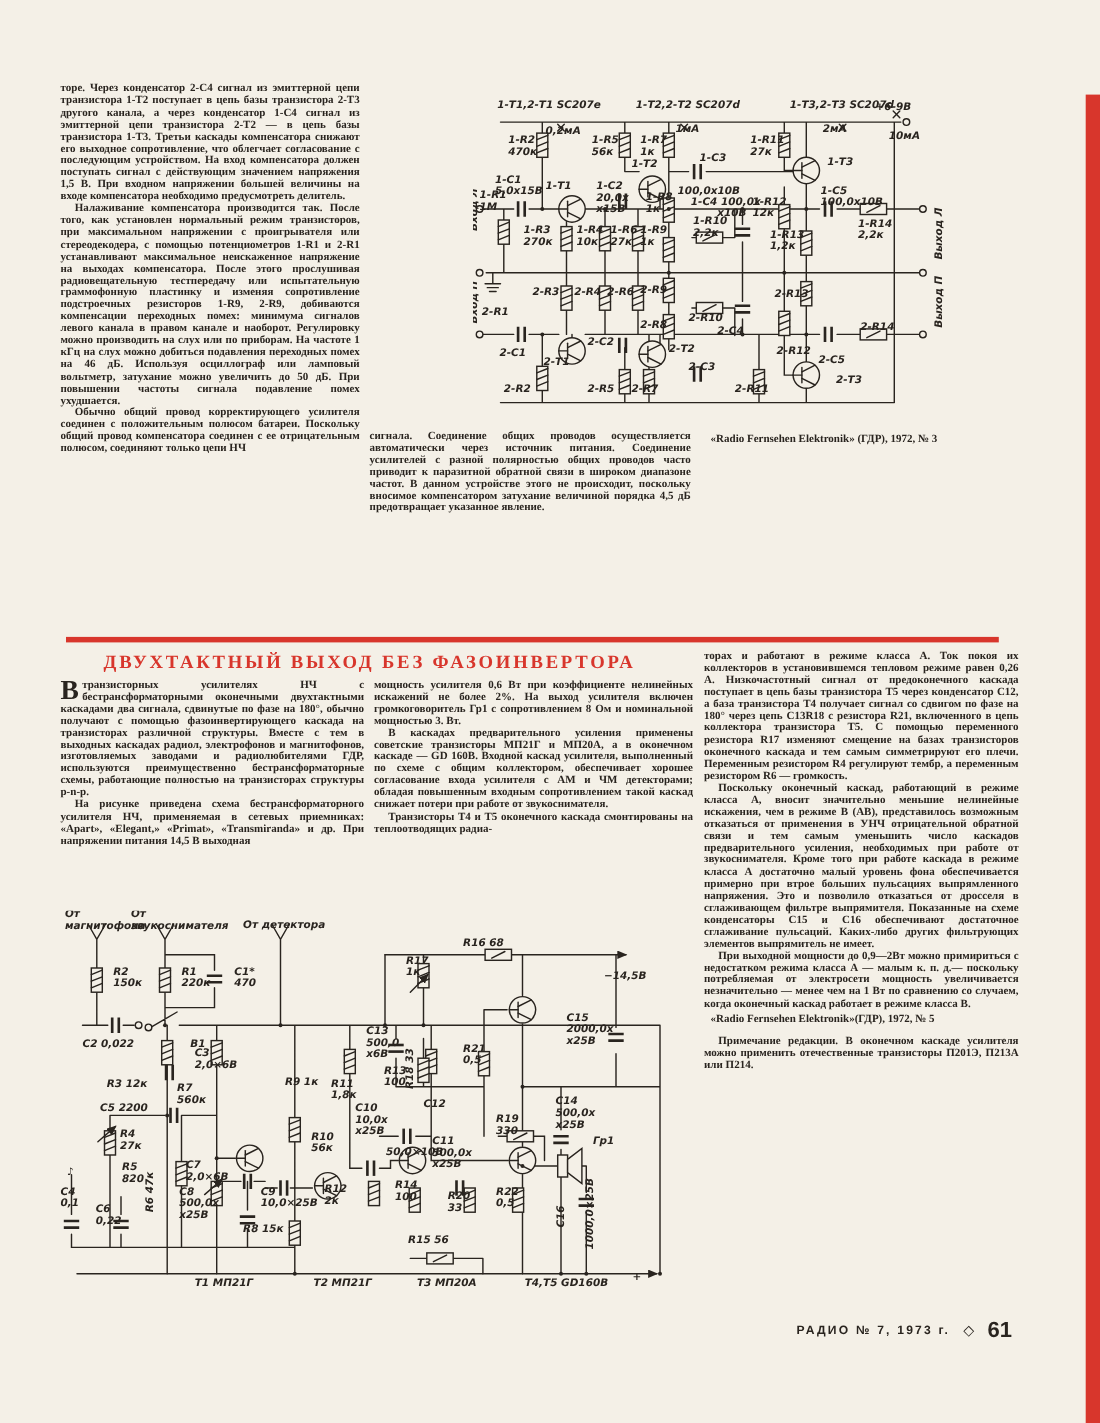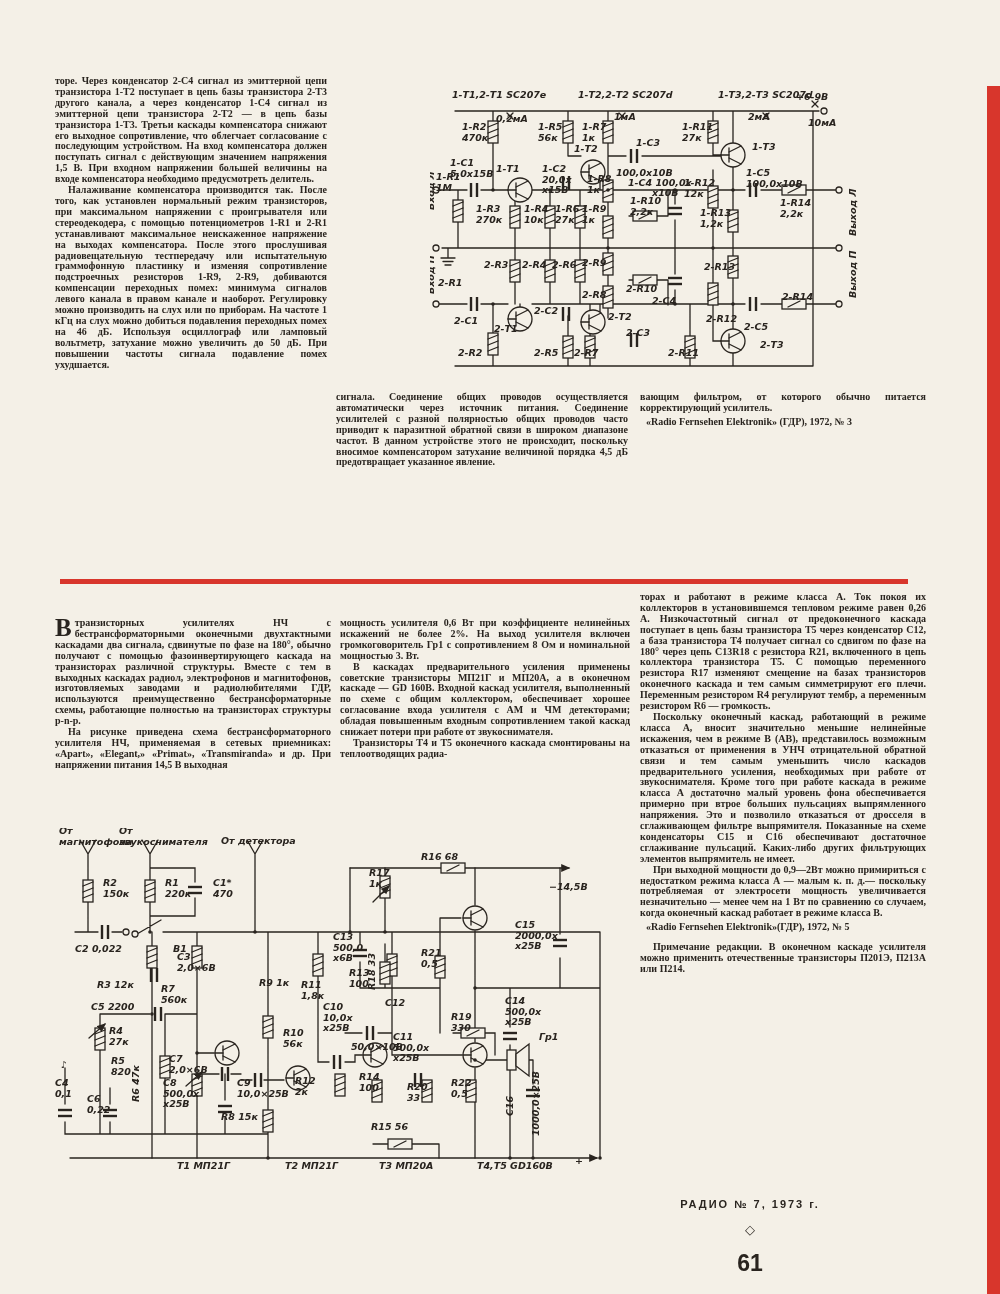--- a/index.html
+++ b/index.html
@@ -19,49 +19,49 @@
   .col p.ref{margin-top:3px;text-indent:6px;}
   .col p.note{margin-top:9px;}
   .dropcap{float:left;font-size:25px;line-height:20px;margin:0 3px 0 0;font-weight:bold;}
   
   .redrule{position:absolute;left:60px;top:579px;width:848px;height:5px;background:var(--red);}
   .a2title{position:absolute;left:60px;top:592px;width:552px;text-align:center;color:var(--red);
            font-family:"Liberation Serif",serif;font-weight:bold;font-size:17px;letter-spacing:2.5px;}
   .redbar{position:absolute;left:987px;top:86px;width:13px;height:1208px;background:var(--red);}
   
   .footer{position:absolute;top:1198px;left:580px;width:340px;display:flex;align-items:center;
-          justify-content:flex-end;gap:12px;color:var(--ink);flex-direction:column;}
+          justify-content:flex-end;gap:12px;color:var(--ink);}
   .journal{font-family:"Liberation Sans",sans-serif;font-weight:bold;font-size:11px;letter-spacing:2px;}
   .diamond{font-size:13px;}
-  .pagenum{font-family:"Liberation Sans",sans-serif;font-weight:bold;font-size:23px;}
+  .pagenum{font-family:"Liberation Sans",sans-serif;font-weight:bold;font-size:20px;}
   
   .schem{position:absolute;}
   .schem .w{stroke:var(--ink);stroke-width:1.3;fill:none;stroke-linecap:round;}
   .schem .cap{stroke:var(--ink);stroke-width:2.4;fill:none;}
   .schem .sym{stroke:var(--ink);stroke-width:1.3;fill:var(--paper);}
   .schem .dot{fill:var(--ink);stroke:none;}
   .schem text.slbl{font-family:"DejaVu Sans",sans-serif;font-style:italic;font-weight:bold;
                    font-size:9.5px;fill:var(--ink);}
 </style>
 </head>
 <body>
 
 <div class="page">
 
   <div class="redbar"></div>
 
   <div class="col" style="left:55px;top:76px;width:272px;">
       <p class="pn">торе. Через конденсатор 2-С4 сигнал из эмиттерной цепи транзистора 1-Т2 поступает в цепь базы транзистора 2-Т3 другого канала, а через конденсатор 1-С4 сигнал из эмиттерной цепи транзистора 2-Т2 — в цепь базы транзистора 1-Т3. Третьи каскады компенсатора снижают его выходное сопротивление, что облегчает согласование с последующим устройством. На вход компенсатора должен поступать сигнал с действующим значением напряжения 1,5 В. При входном напряжении большей величины на входе компенсатора необходимо предусмотреть делитель.</p>
       <p>Налаживание компенсатора производится так. После того, как установлен нормальный режим транзисторов, при максимальном напряжении с проигрывателя или стереодекодера, с помощью потенциометров 1-R1 и 2-R1 устанавливают максимальное неискаженное напряжение на выходах компенсатора. После этого прослушивая радиовещательную тестпередачу или испытательную граммофонную пластинку и изменяя сопротивление подстроечных резисторов 1-R9, 2-R9, добиваются компенсации переходных помех: минимума сигналов левого канала в правом канале и наоборот. Регулировку можно производить на слух или по приборам. На частоте 1 кГц на слух можно добиться подавления переходных помех на 46 дБ. Используя осциллограф или ламповый вольтметр, затухание можно увеличить до 50 дБ. При повышении частоты сигнала подавление помех ухудшается.</p>
+      <p>Обычно общий провод корректирующего усилителя соединен с положительным полюсом батареи. Поскольку общий провод компенсатора соединен с ее отрицательным полюсом, соединяют только цепи НЧ</p>
     </div>
   <div class="col" style="left:336px;top:392px;width:292px;">
       <p class="pn">сигнала. Соединение общих проводов осуществляется автоматически через источник питания. Соединение усилителей с разной полярностью общих проводов часто приводит к паразитной обратной связи в широком диапазоне частот. В данном устройстве этого не происходит, поскольку вносимое компенсатором затухание величиной порядка 4,5 дБ предотвращает указанное явление.</p>
     </div>
   <div class="col" style="left:640px;top:392px;width:286px;">
-      <p class="pn">вающим фильтром, от которого обычно питается корректирующий усилитель.</p>
       <p class="ref">«Radio Fernsehen Elektronik» (ГДР), 1972, № 3</p>
     </div>
 
   <svg class="schem" style="left:430px;top:88px;" width="450" height="305" viewBox="0 0 450 305">
     <defs>
       <g id="rv">
           <rect class="sym" x="-5" y="0" width="10" height="22"></rect>
         <line class="w" x1="-5" y1="6" x2="5" y2="2"></line>
           <line class="w" x1="-5" y1="12" x2="5" y2="8"></line>
         <line class="w" x1="-5" y1="18" x2="5" y2="14"></line>
@@ -234,20 +234,21 @@
       <text class="slbl" x="276" y="234"><tspan x="276" dy="0">2-R12</tspan></text>
       <text class="slbl" x="330" y="260"><tspan x="330" dy="0">2-Т3</tspan></text>
       <text class="slbl" x="314" y="242"><tspan x="314" dy="0">2-С5</tspan></text>
       <text class="slbl" x="352" y="212"><tspan x="352" dy="0">2-R14</tspan></text>
       <text class="slbl" x="28" y="268"><tspan x="28" dy="0">2-R2</tspan></text>
       <text class="slbl" x="104" y="268"><tspan x="104" dy="0">2-R5</tspan></text>
       <text class="slbl" x="144" y="268"><tspan x="144" dy="0">2-R7</tspan></text>
     </svg>
 
   <div class="redrule"></div>
+  <div class="a2title">ДВУХТАКТНЫЙ ВЫХОД БЕЗ ФАЗОИНВЕРТОРА</div>
 
   <div class="col" style="left:55px;top:618px;width:276px;">
       <p class="pn"><span class="dropcap">В</span>транзисторных усилителях НЧ с бестрансформаторными оконечными двухтактными каскадами два сигнала, сдвинутые по фазе на 180°, обычно получают с помощью фазоинвертирующего каскада на транзисторах различной структуры. Вместе с тем в выходных каскадах радиол, электрофонов и магнитофонов, изготовляемых заводами и радиолюбителями ГДР, используются преимущественно бестрансформаторные схемы, работающие полностью на транзисторах структуры p-n-p.</p>
       <p>На рисунке приведена схема бестрансформаторного усилителя НЧ, применяемая в сетевых приемниках: «Apart», «Elegant,» «Primat», «Transmiranda» и др. При напряжении питания 14,5 В выходная</p>
     </div>
   <div class="col" style="left:340px;top:618px;width:290px;">
       <p class="pn">мощность усилителя 0,6 Вт при коэффициенте нелинейных искажений не более 2%. На выход усилителя включен громкоговоритель Гр1 с сопротивлением 8 Ом и номинальной мощностью 3. Вт.</p>
       <p>В каскадах предварительного усиления применены советские транзисторы МП21Г и МП20А, а в оконечном каскаде — GD 160В. Входной каскад усилителя, выполненный по схеме с общим коллектором, обеспечивает хорошее согласование входа усилителя с АМ и ЧМ детекторами; обладая повышенным входным сопротивлением такой каскад снижает потери при работе от звукоснимателя.</p>
       <p>Транзисторы Т4 и Т5 оконечного каскада смонтированы на теплоотводящих радиа-</p>
     </div>

